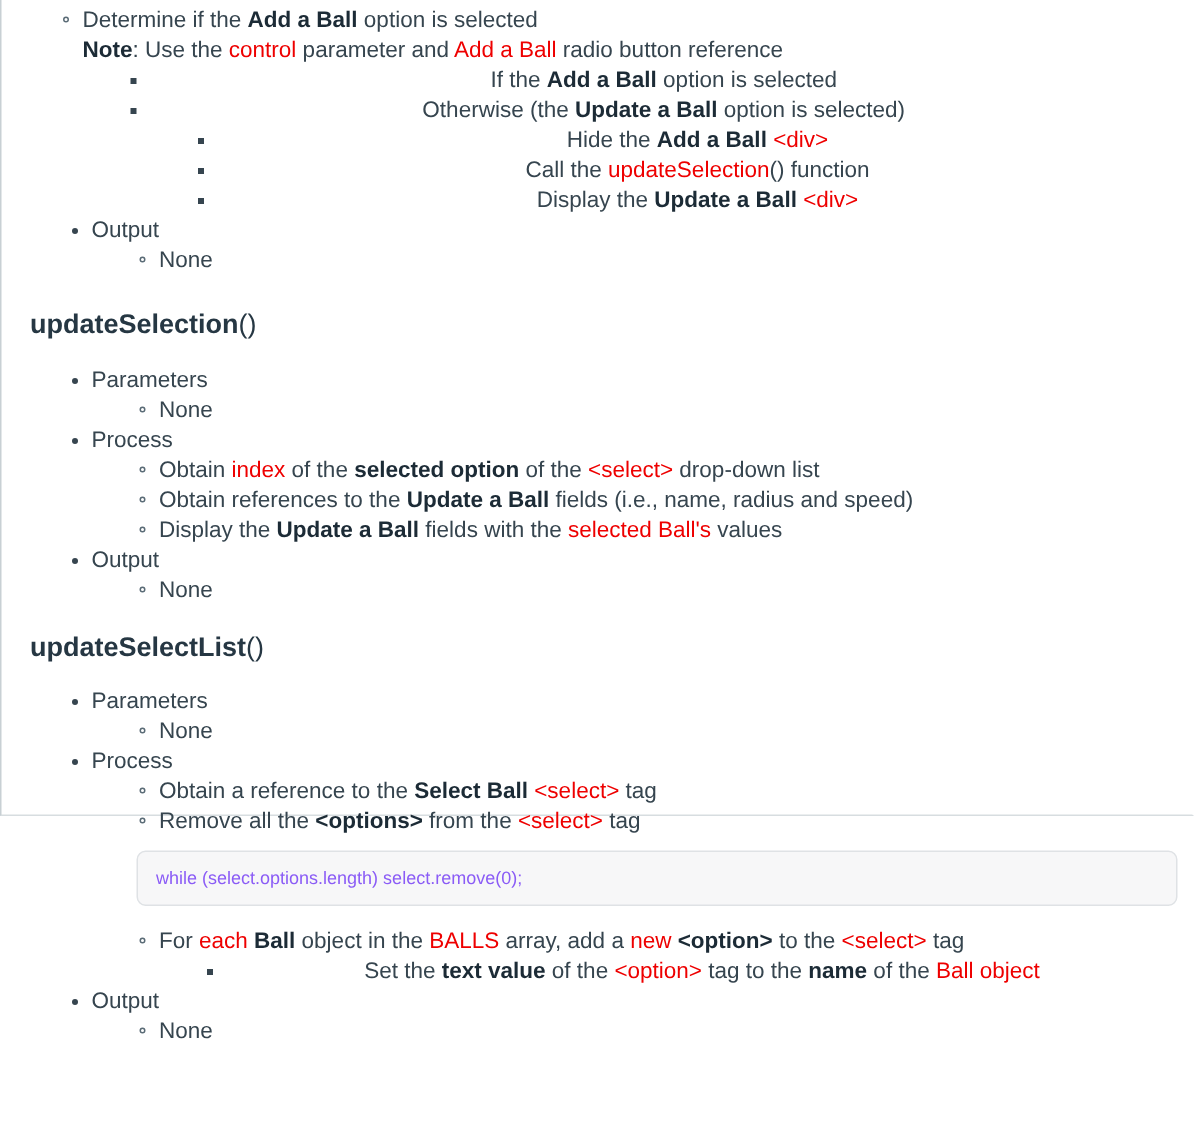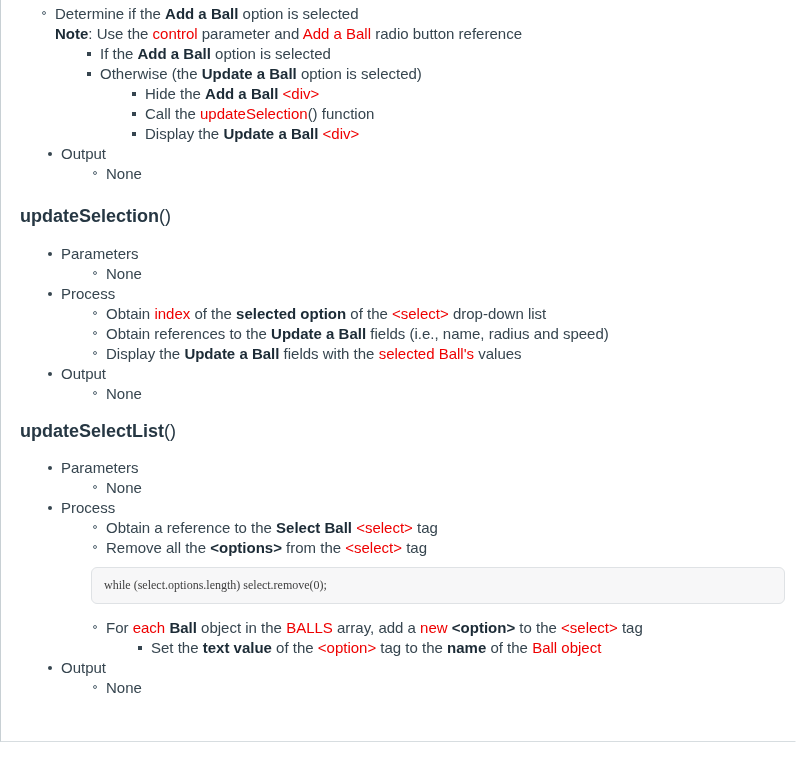--- a/index.html
+++ b/index.html
@@ -12,21 +12,21 @@
     height: 762px;
     overflow: hidden;
     font-family: "Liberation Sans", sans-serif;
     color: #2f4858;
   }
 
   #doc {
     position: relative;
     box-sizing: border-box;
     width: 796px;
-    height: 742px;
+    height: 544px;
     border-left: 1px solid #c8d0d4;
     border-right: 1px solid #ffffff;
     border-bottom: 1px solid #d7dde0;
     padding: 0 10px 0 9px;
     background: #ffffff;
   }
 
   
   .fn-heading {
     font-size: 18px;
@@ -72,21 +72,21 @@
     left: 2px; top: 7px;
     width: 4px; height: 4px;
     box-sizing: border-box;
     border-radius: 50%;
     border: 1px solid #5a6b76;
     background: transparent;
   }
 
   
   ul.lvl3, ul.lvl4 { padding-left: 30px; }
-  ul.lvl3 > li, ul.lvl4 > li { padding-left: 15px; }
+  ul.lvl3 > li, ul.lvl4 > li { padding-left: 15px; text-align: center; }
   ul.lvl3 > li::before, ul.lvl4 > li::before {
     content: "";
     position: absolute;
     left: 2px; top: 8px;
     width: 4px; height: 4px;
     background: #36454f;
   }
 
   
   .b  { font-weight: bold; color: #1c2b36; }
@@ -94,24 +94,24 @@
   .note-line { display: block; }
 
   
   .codeblock {
     box-sizing: border-box;
     margin: 9px 0 14px 0;
     padding: 9px 12px 10px 12px;
     background: #f7f7f8;
     border: 1px solid #dfe2e5;
     border-radius: 6px;
-    font-family: Liberation Serif, serif;
+    font-family: Liberation Sans, sans-serif;
     font-size: 12px;
     line-height: 16px;
-    color: #404040;
+    color: #8b5cf6;
     white-space: pre;
     overflow: hidden;
   }
   .code-wrap { padding-left: 30px; padding-right: 0; }
 
   .sec-gap  { height: 22px; }
   .sec-gap2 { height: 17px; }
   .head-gap { height: 16px; }
   .top-pad  { height: 4px; }
 </style>

